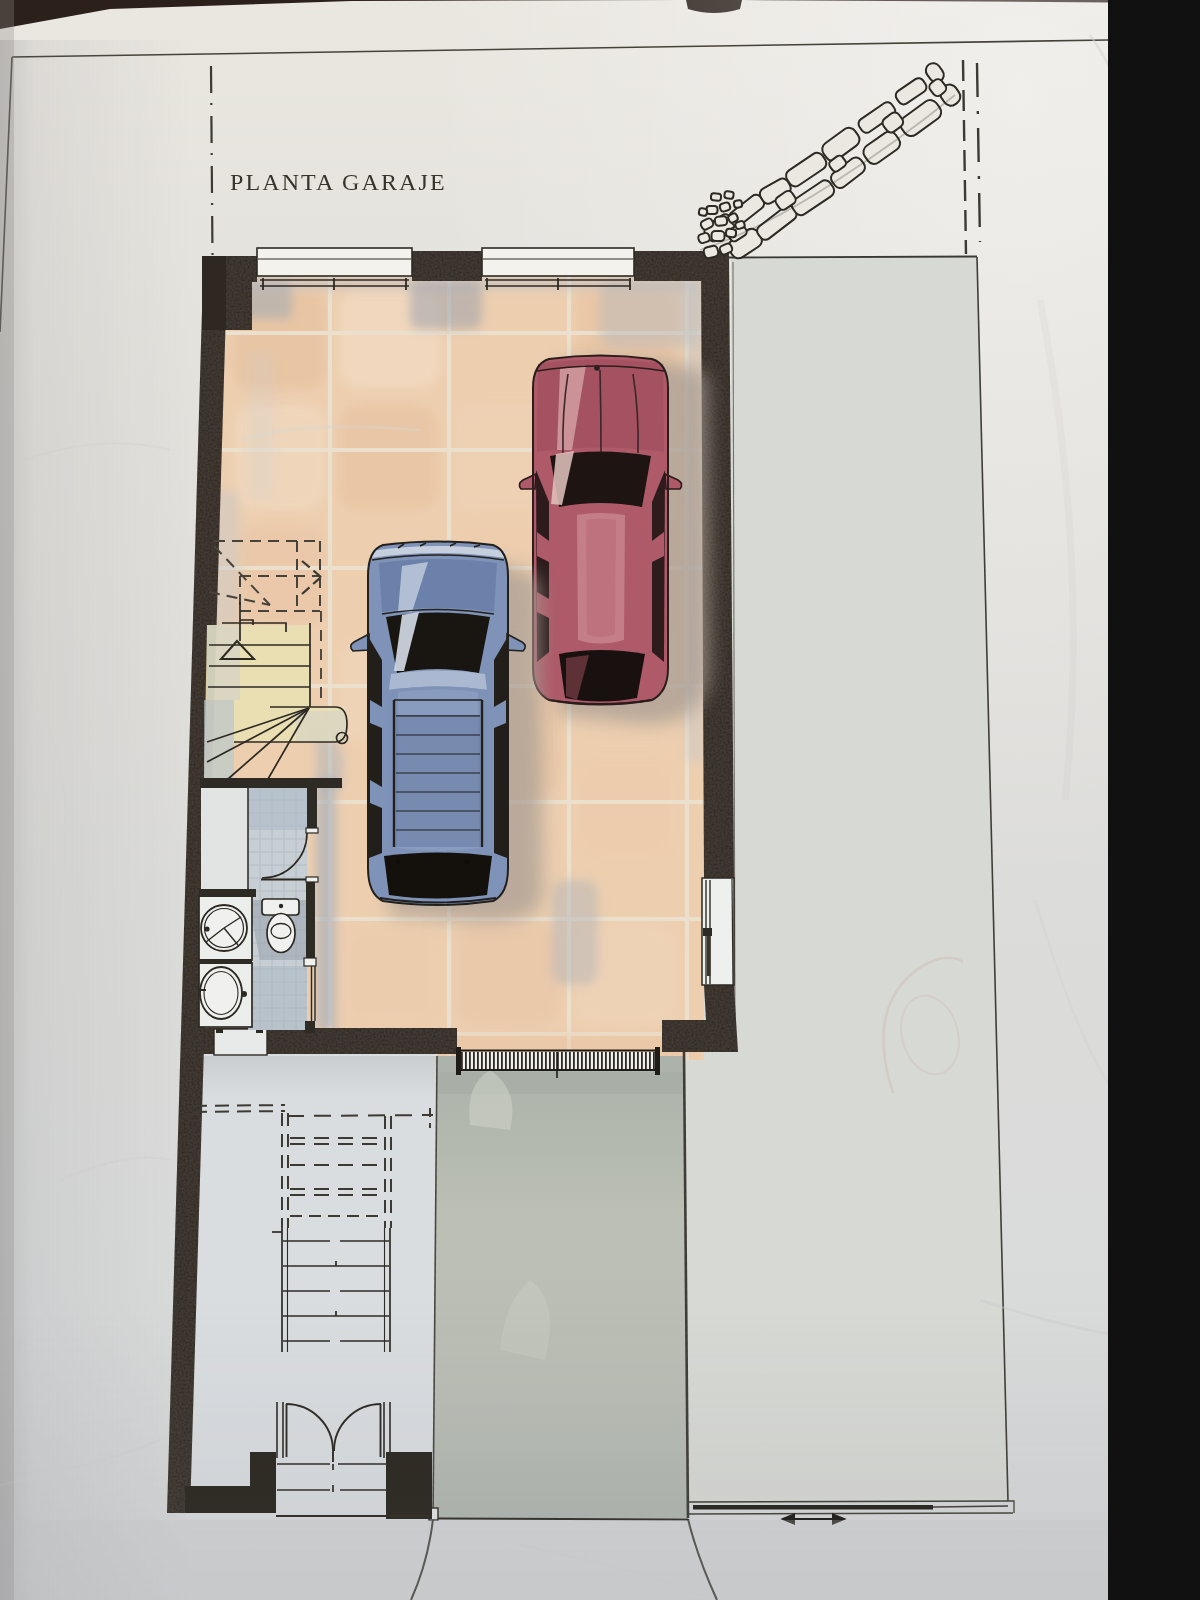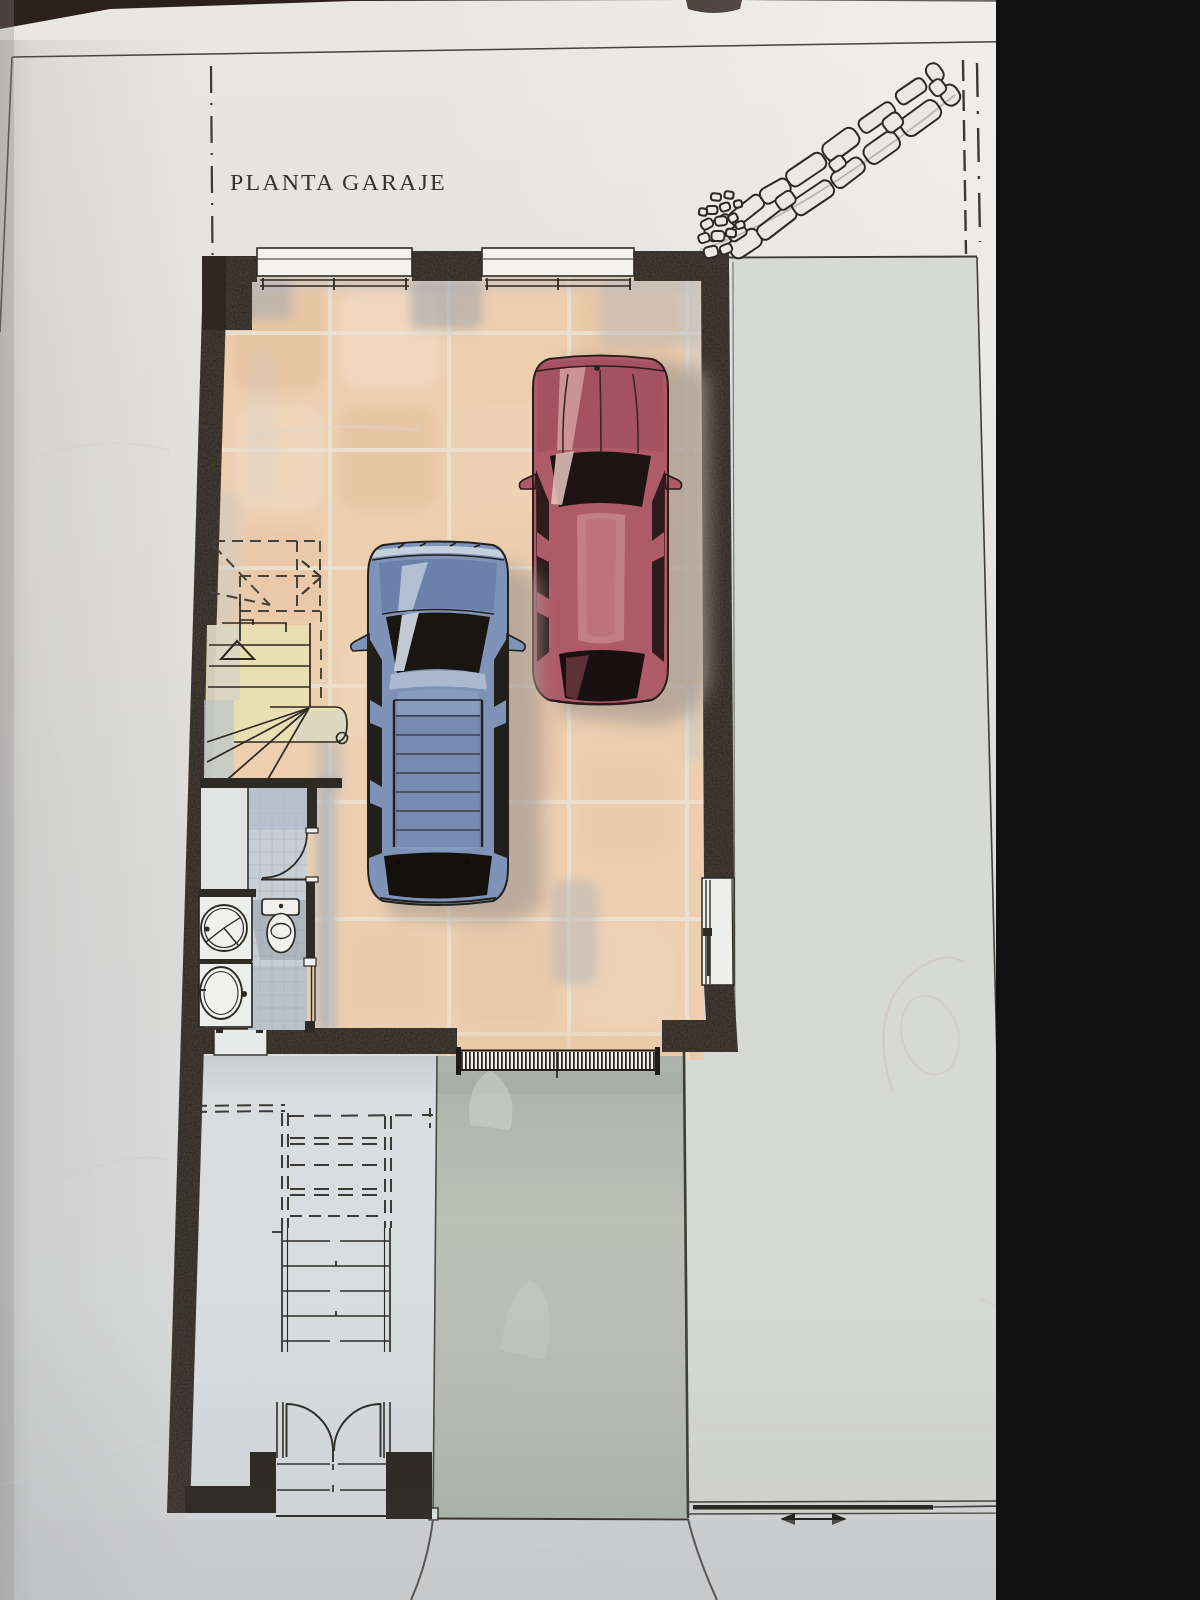--- a/index.html
+++ b/index.html
@@ -1,16 +1,16 @@
 <!DOCTYPE html>
 <html><head>
 <meta charset="utf-8">
 <style>
 html,body{margin:0;padding:0;background:#111;}
-#page{width:996px;height:1600px;position:relative;overflow:hidden;font-family:"Liberation Serif", serif;}
+#page{width:1108px;height:1600px;position:relative;overflow:hidden;font-family:"Liberation Serif", serif;}
 </style>
 </head>
 <body>
 <div id="page">
 <svg width="1200" height="1600" viewBox="0 0 1200 1600">
 <defs>
   <linearGradient id="paperShade" x1="0" y1="0" x2="0" y2="1">
     <stop offset="0" stop-color="#eae7e1"></stop>
     <stop offset="0.25" stop-color="#e3e1dc"></stop>
     <stop offset="0.55" stop-color="#dcdcda"></stop>

